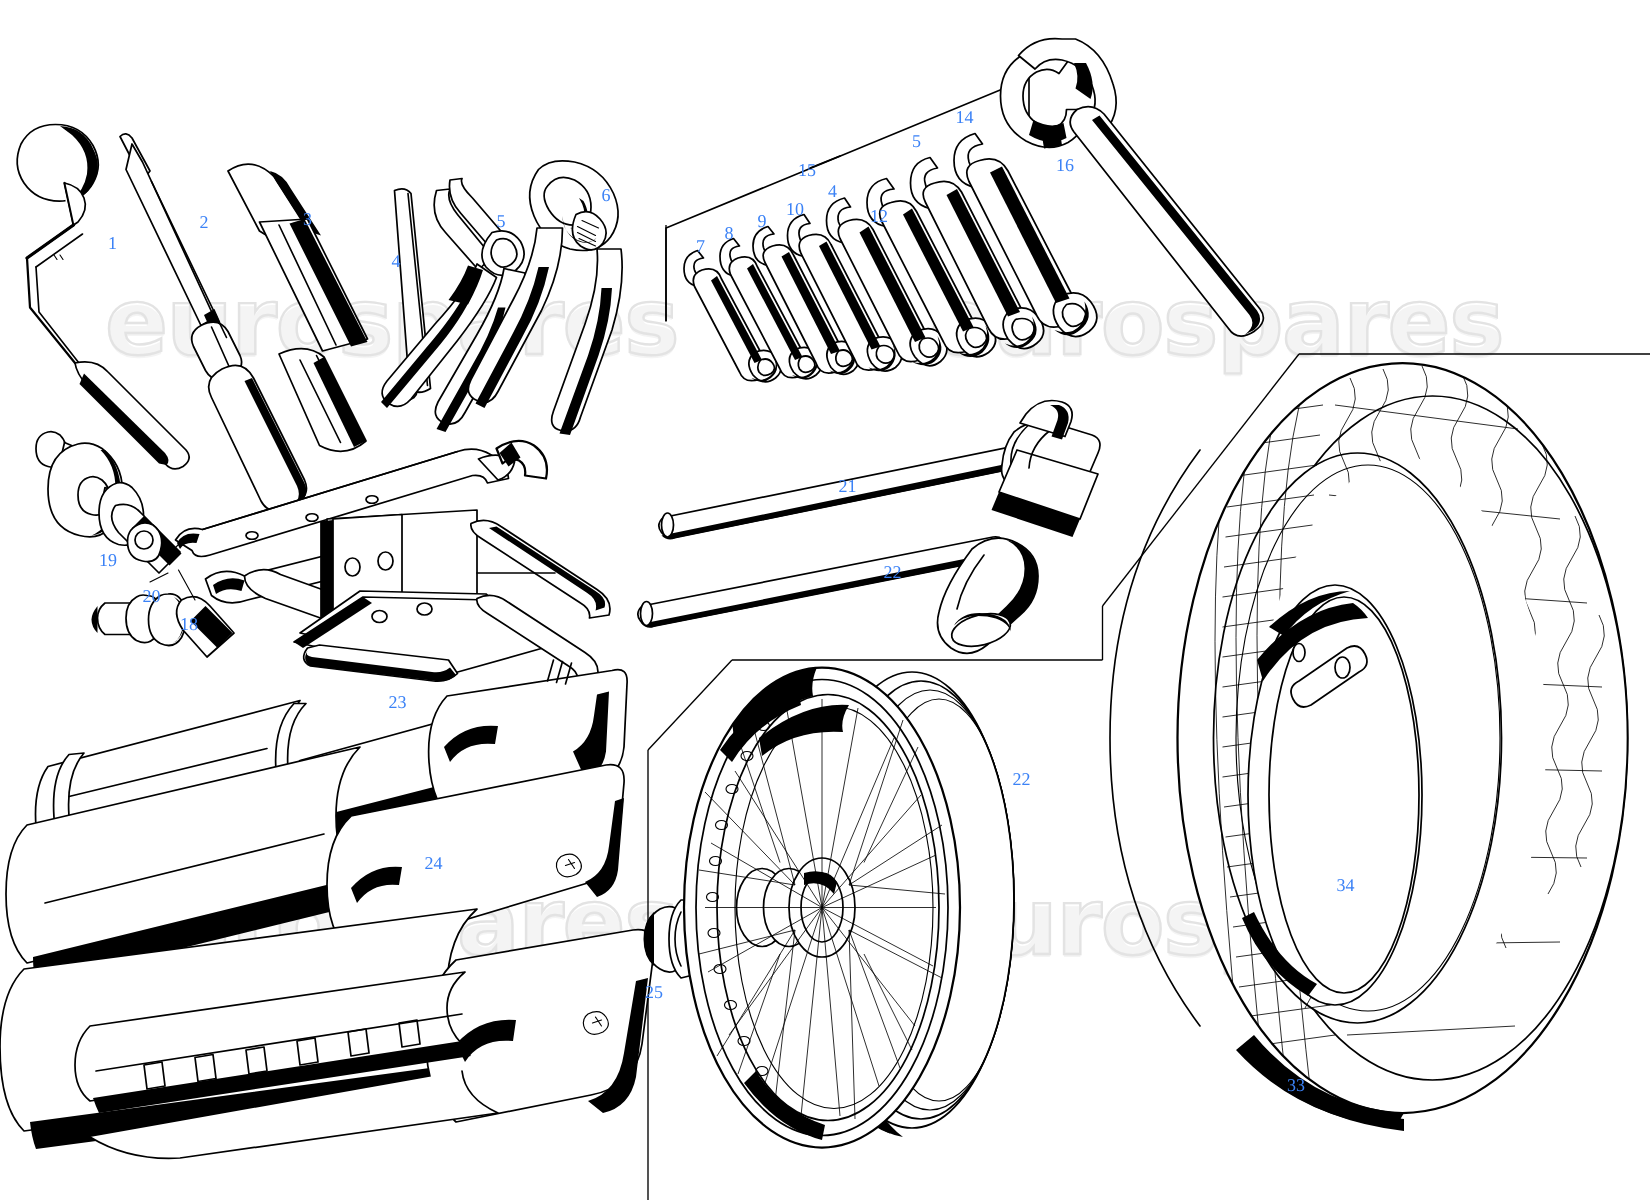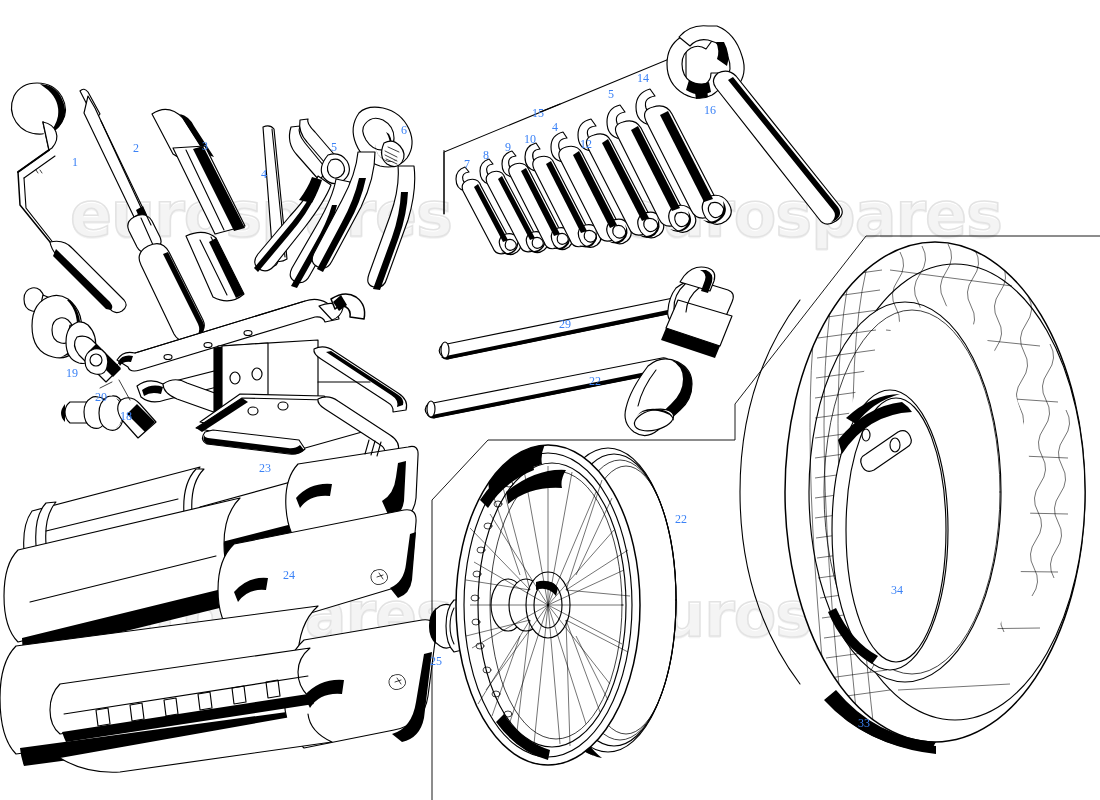--- a/index.html
+++ b/index.html
@@ -571,21 +571,21 @@
   <div class="lbl" style="left:524px;top:133px;">10</div>
   <div class="lbl" style="left:552px;top:121px;">4</div>
   <div class="lbl" style="left:580px;top:102px;margin-top:36px;">12</div>
   <div class="lbl" style="left:608px;top:88px;">5</div>
   <div class="lbl" style="left:637px;top:72px;">14</div>
   <div class="lbl" style="left:532px;top:107px;">15</div>
   <div class="lbl" style="left:704px;top:104px;text-align:right;">16</div>
   <div class="lbl" style="left:120px;top:369px;margin-top:41px;">18</div>
   <div class="lbl" style="left:66px;top:367px;">19</div>
   <div class="lbl" style="left:95px;top:391px;">20</div>
-  <div class="lbl" style="left:559px;top:318px;">29</div>
+  <div class="lbl" style="left:559px;top:318px;">21</div>
   <div class="lbl" style="left:589px;top:375px;text-align:center;">22</div>
   <div class="lbl" style="left:259px;top:462px;">23</div>
   <div class="lbl" style="left:283px;top:569px;">24</div>
   <div class="lbl" style="left:430px;top:655px;">25</div>
   <div class="lbl" style="left:675px;top:513px;">22</div>
   <div class="lbl" style="left:818px;top:717px;margin-left:40px;">33</div>
   <div class="lbl" style="left:891px;top:584px;">34</div>
 
 </div>
 

